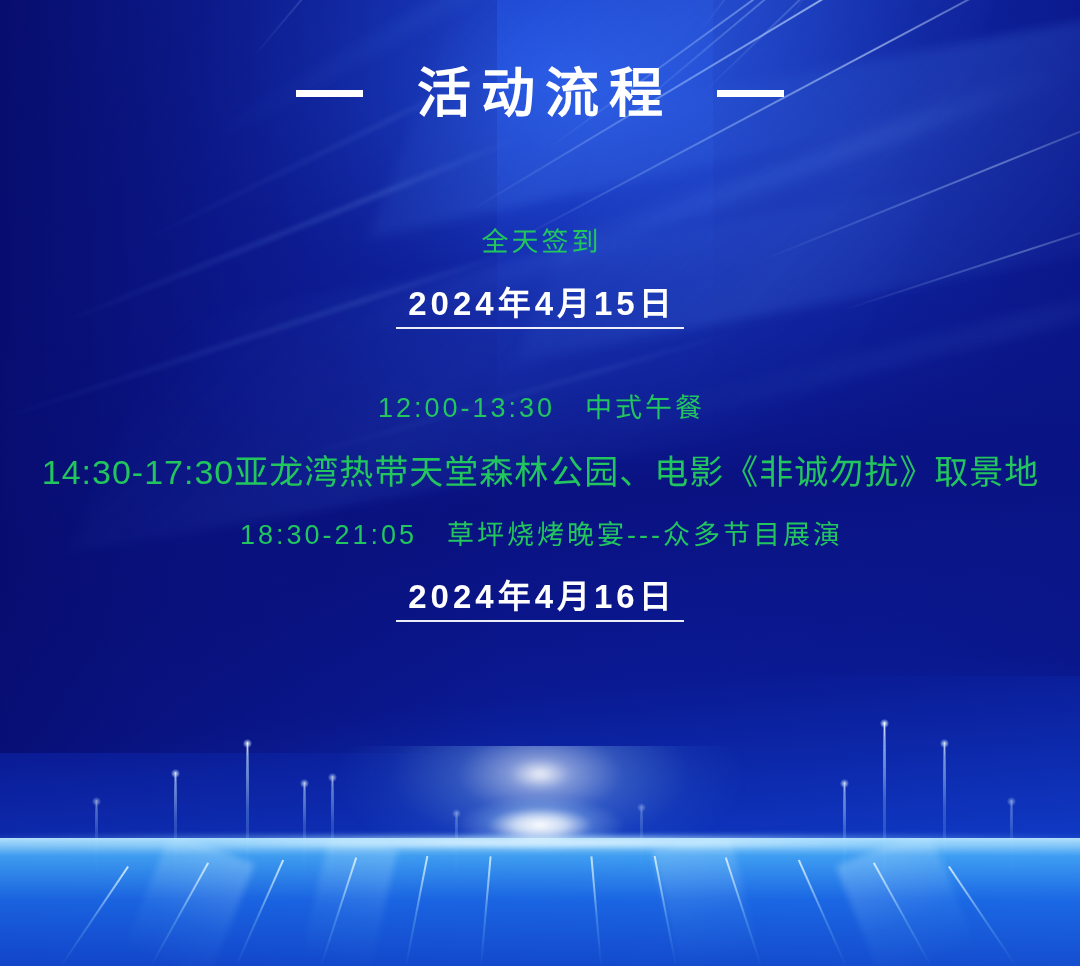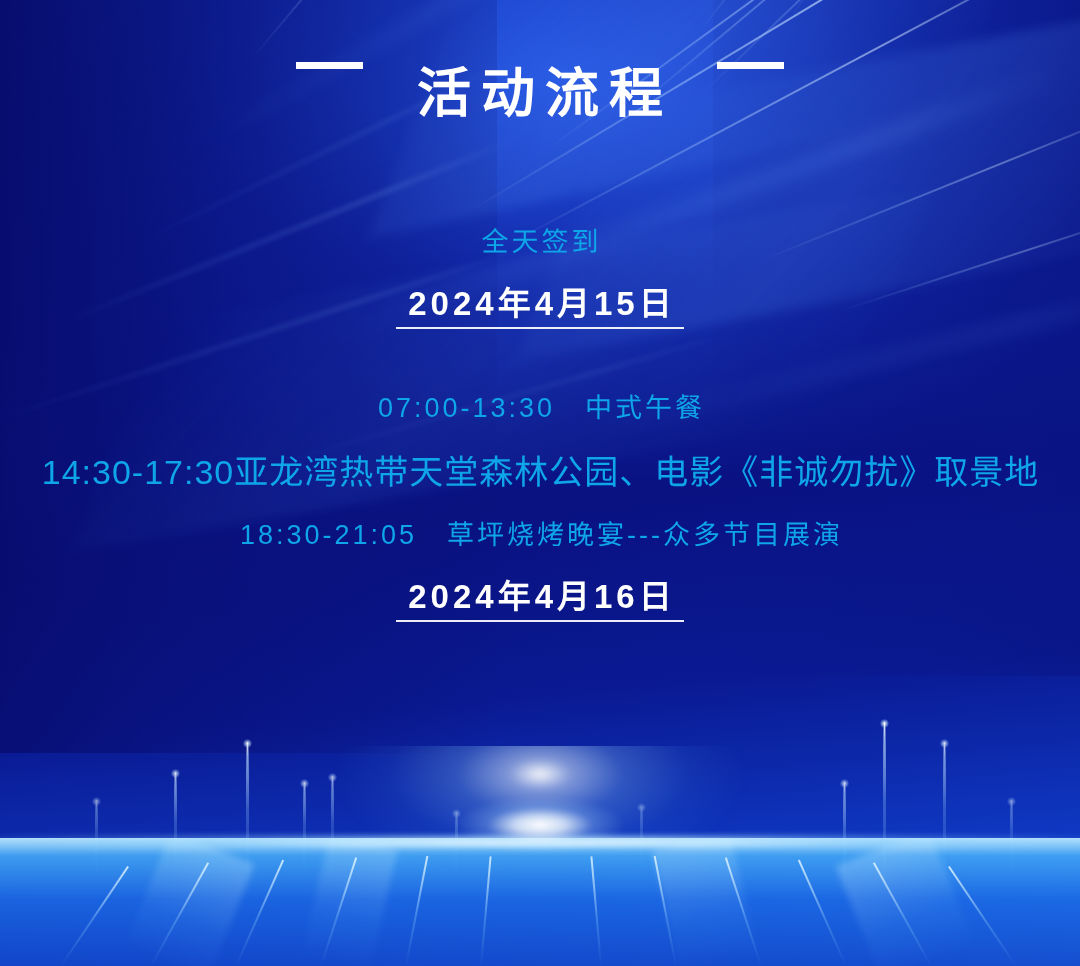--- a/index.html
+++ b/index.html
@@ -176,21 +176,21 @@
     height: 100%;
     text-align: center;
     color: #ffffff;
   }
 
   .title-row {
     position: absolute;
     top: 62px;
     left: 0; right: 0;
     display: flex;
-    align-items: flex-start;
+    align-items: center;
     justify-content: center;
     gap: 44px;
   }
   .title-dash {
     width: 67px;
     height: 7px;
     background: #ffffff;
     flex: none;
   }
   .title-text {
@@ -219,21 +219,21 @@
     padding: 0 8px 7px 8px;
     border-bottom: 2px solid rgba(255,255,255,0.92);
     white-space: nowrap;
   }
   .day-head-wrap { line-height: 1; }
 
   .entry {
     font-size: 27px;
     letter-spacing: 3px;
     text-indent: 3px;
-    color: #0ea5e9;
+    color: #22c55e;
     white-space: nowrap;
     line-height: 1;
   }
 
   .entry.wide { font-size: 34px; letter-spacing: 1px; text-indent: 1px; }
 
   
   .sp-a { height: 33px; }   
   .sp-b { height: 31px; }   
   .sp-c { height: 33px; }   
@@ -325,21 +325,21 @@
 
       <div class="sp-a"></div>
       <div class="entry">全天签到</div>
 
       <div class="sp-b"></div>
       <div class="day-head-wrap">
         <span class="day-head">2024年4月15日</span>
       </div>
       <div class="sp-a"></div>
       <div class="sp-c"></div>
-      <div class="entry">07:00-13:30　中式午餐</div>
+      <div class="entry">12:00-13:30　中式午餐</div>
       <div class="sp-c"></div>
       <div class="entry wide">14:30-17:30亚龙湾热带天堂森林公园、电影《非诚勿扰》取景地</div>
       <div class="sp-c"></div>
       <div class="entry">18:30-21:05　草坪烧烤晚宴---众多节目展演</div>
 
       <div class="sp-b"></div>
       <div class="day-head-wrap">
         <span class="day-head">2024年4月16日</span>
       </div>
       <div class="sp-a"></div>

